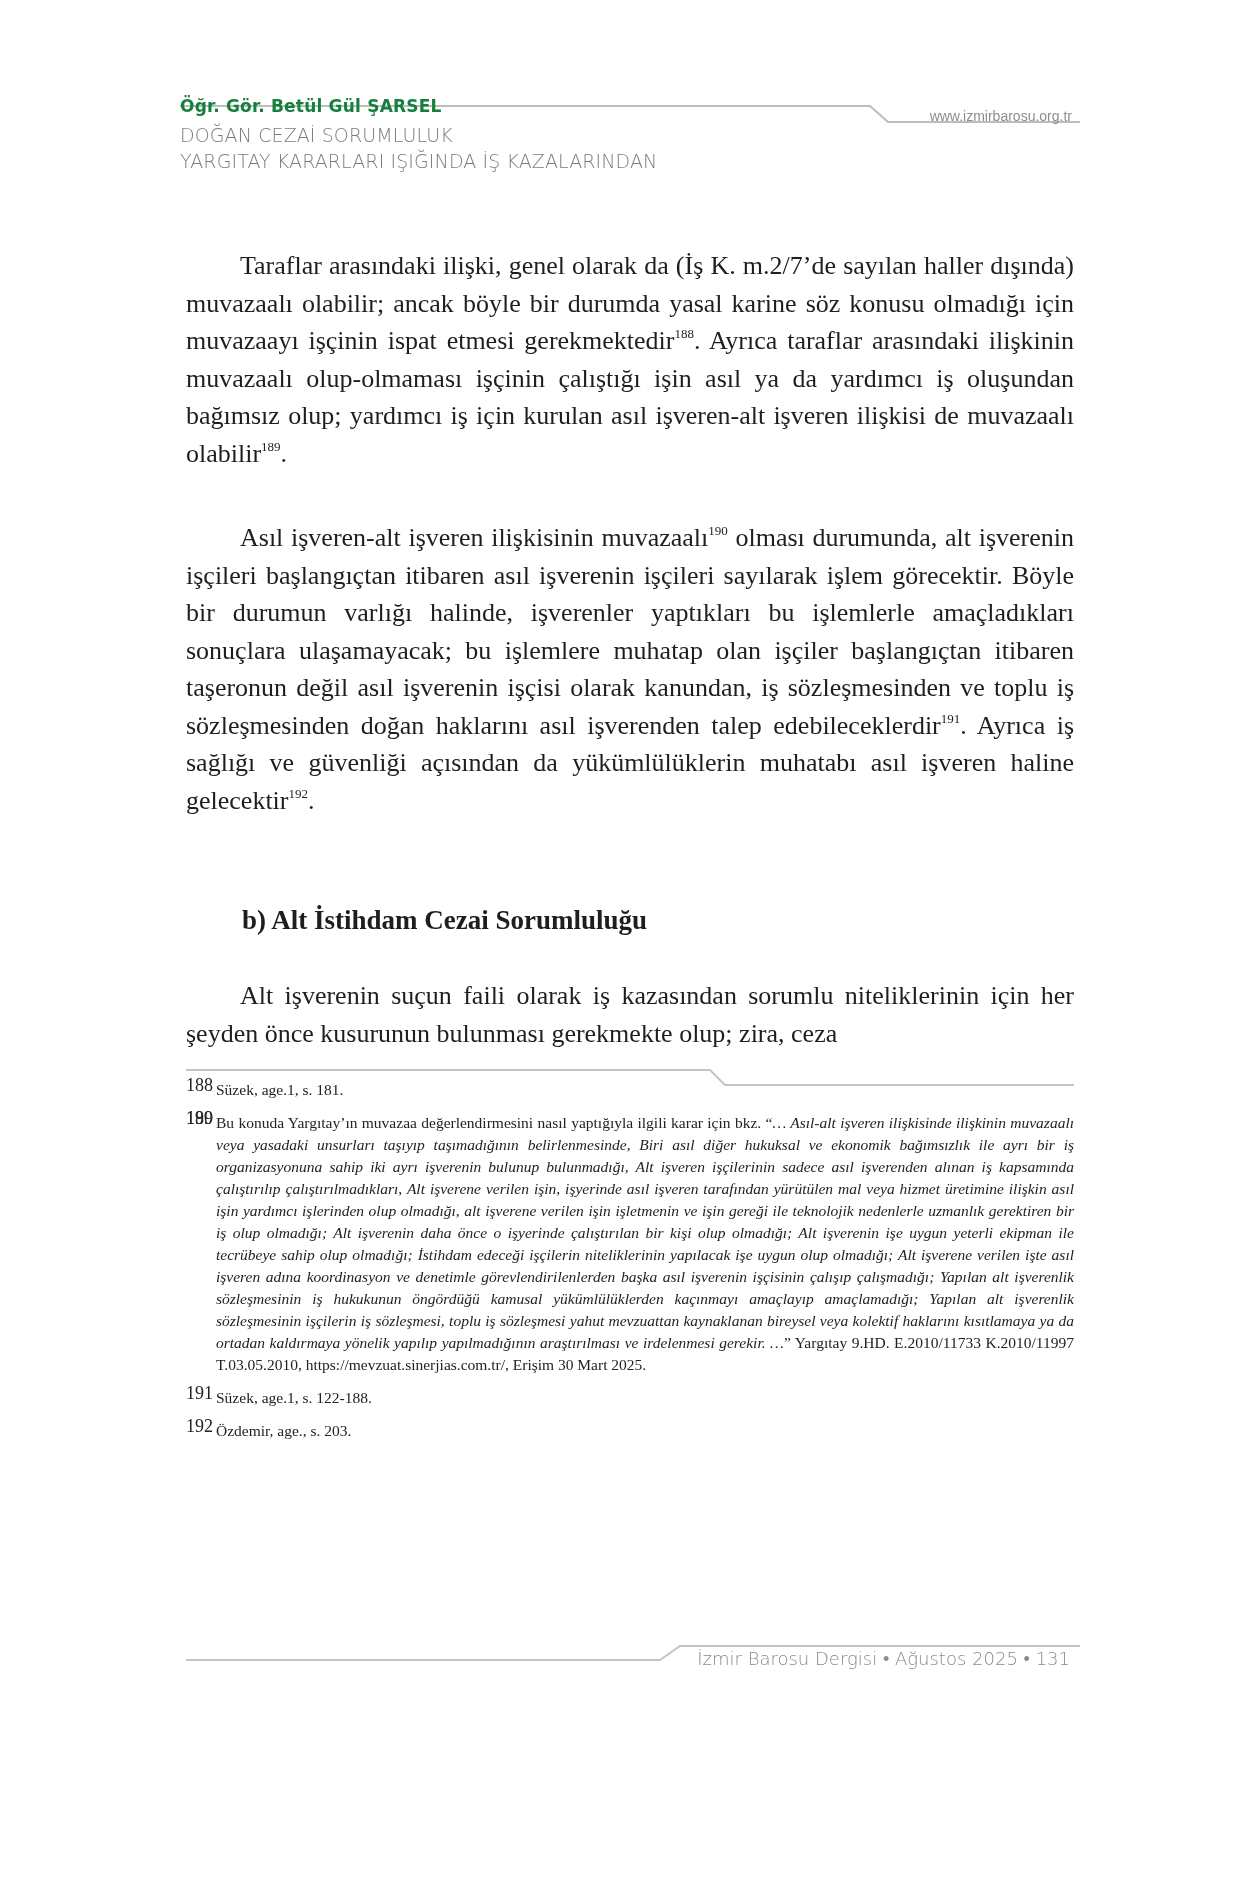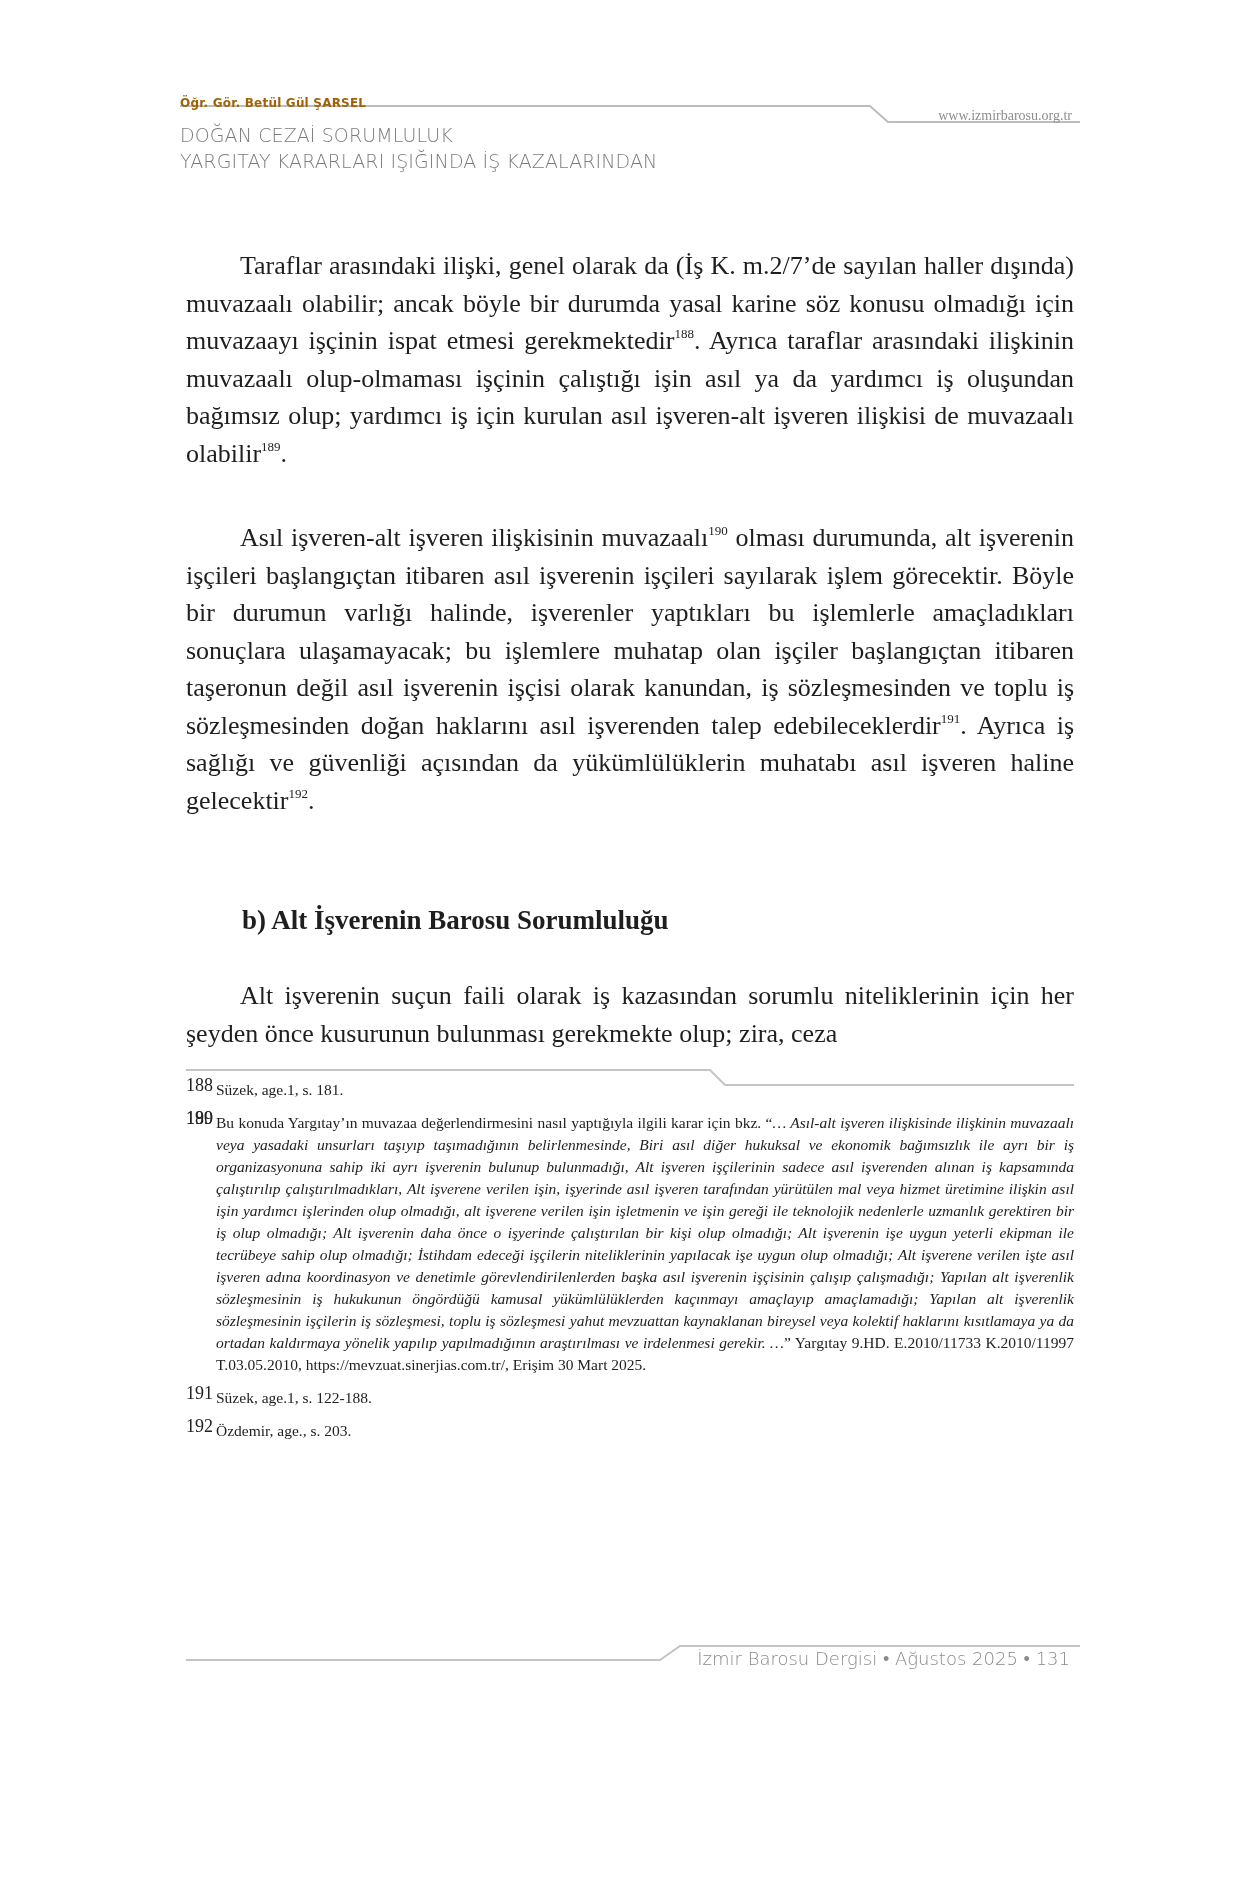--- a/index.html
+++ b/index.html
@@ -1,31 +1,31 @@
 <!DOCTYPE html>
 <html><head>
 <meta charset="utf-8">
 <style>
   html, body { margin: 0; padding: 0; background: #ffffff; }
   body { width: 1260px; height: 1890px; position: relative; overflow: hidden; }
 
   .header-author {
     position: absolute; left: 180px; top: 96px;
     font-family: "DejaVu Sans", sans-serif; font-weight: bold;
-    font-size: 12px; color: #a16207; letter-spacing: 0.2px;
+    font-size: 17px; color: #15803d; letter-spacing: 0.2px;
   }
   .header-title {
     position: absolute; left: 180px; top: 122px;
     font-family: "DejaVu Sans", sans-serif; font-size: 19px;
     color: #7c7c7c; line-height: 26px; letter-spacing: 0.1px;
     font-weight: 300;
   }
   .header-url {
     position: absolute; right: 188px; top: 108px;
-    font-family: Liberation Serif, serif; font-size: 14px; color: #8e8e8e;
+    font-family: Liberation Sans, sans-serif; font-size: 14px; color: #8e8e8e;
   }
   svg.rule { position: absolute; left: 0; top: 0; }
 
   .body-text {
     position: absolute; left: 186px; width: 888px;
     font-family: "Liberation Serif", serif; font-size: 26px;
     line-height: 37.5px; color: #1e1e1e; text-align: justify;
     text-indent: 54px; margin: 0;
   }
   .body-text sup { font-size: 13px; line-height: 0; vertical-align: 11px; }
@@ -67,21 +67,21 @@
 <div class="header-title">
   <div>DOĞAN CEZAİ SORUMLULUK</div>
   <div>YARGITAY KARARLARI IŞIĞINDA İŞ KAZALARINDAN</div>
 </div>
 <div class="header-url">www.izmirbarosu.org.tr</div>
 
 <p class="body-text p1"><span>Taraflar arasındaki ilişki, genel olarak da (İş K. m.2/7’de sayılan haller dışında) muvazaalı olabilir; ancak böyle bir durumda yasal karine söz konusu olmadığı için muvazaayı işçinin ispat etmesi gerekmektedir</span><sup>188</sup><span>. Ayrıca taraflar arasındaki ilişkinin muvazaalı olup-olmaması işçinin çalıştığı işin asıl ya da yardımcı iş oluşundan bağımsız olup; yardımcı iş için kurulan asıl işveren-alt işveren ilişkisi de muvazaalı olabilir</span><sup>189</sup><span>.</span></p>
 
 <p class="body-text p2"><span>Asıl işveren-alt işveren ilişkisinin muvazaalı</span><sup>190</sup><span> olması durumunda, alt işverenin işçileri başlangıçtan itibaren asıl işverenin işçileri sayılarak işlem görecektir. Böyle bir durumun varlığı halinde, işverenler yaptıkları bu işlemlerle amaçladıkları sonuçlara ulaşamayacak; bu işlemlere muhatap olan işçiler başlangıçtan itibaren taşeronun değil asıl işverenin işçisi olarak kanundan, iş sözleşmesinden ve toplu iş sözleşmesinden doğan haklarını asıl işverenden talep edebileceklerdir</span><sup>191</sup><span>. Ayrıca iş sağlığı ve güvenliği açısından da yükümlülüklerin muhatabı asıl işveren haline gelecektir</span><sup>192</sup><span>.</span></p>
 
-<h3 class="section-heading">b) Alt İşverenin Barosu Sorumluluğu</h3>
+<h3 class="section-heading">b) Alt İstihdam Cezai Sorumluluğu</h3>
 
 <p class="body-text p4">Alt işverenin suçun faili olarak iş kazasından sorumlu niteliklerinin için her şeyden önce kusurunun bulunması gerekmekte olup; zira, ceza</p>
 
 <div class="footnotes">
   <div class="fn">
     <span class="num">188</span>
     <span class="txt">Süzek, age.1, s. 181.</span>
   </div>
   <div class="fn">
     <span class="num">189</span>

